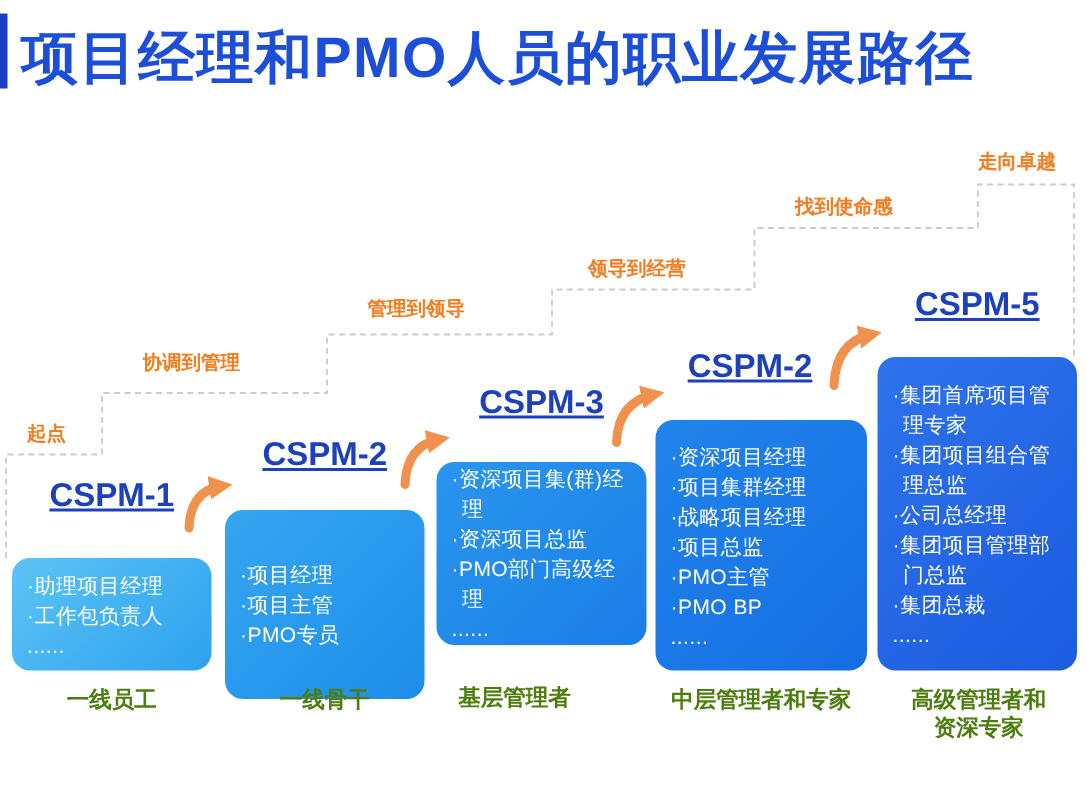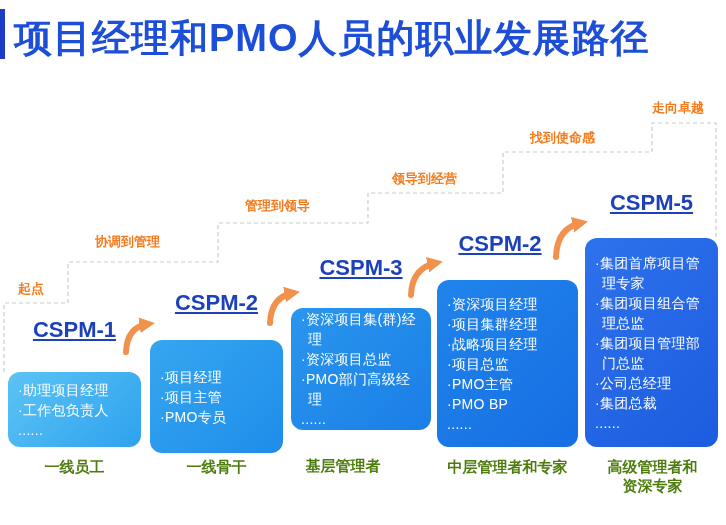--- a/index.html
+++ b/index.html
@@ -17,21 +17,21 @@
   .level{position:absolute;z-index:3;text-align:center;font-size:22px;font-weight:700;color:#1d40bb;white-space:nowrap;text-decoration:underline;}
   .lv1{left:8px;top:317px;width:133px;}
   .lv2{left:150px;top:290px;width:133px;}
   .lv3{left:291px;top:255px;width:140px;}
   .lv4{left:430px;top:231px;width:140px;}
   .lv5{left:585px;top:190px;width:133px;}
   
   .box{position:absolute;z-index:2;border-radius:12px;color:#fff;display:flex;flex-direction:column;
        justify-content:center;padding:8px 10px;box-sizing:border-box;}
   .b1{left:8px;top:372px;width:133px;height:75px;background:linear-gradient(135deg,#5cc3f4,#2ea2ef);}
-  .b2{left:150px;top:340px;width:133px;height:113px;background:linear-gradient(135deg,#36a6f0,#1e8dea);}
+  .b2{left:150px;top:340px;width:133px;height:126px;background:linear-gradient(135deg,#36a6f0,#1e8dea);}
   .b3{left:291px;top:308px;width:140px;height:122px;background:linear-gradient(135deg,#2a96ee,#1a7ee7);}
   .b4{left:437px;top:280px;width:141px;height:167px;background:linear-gradient(135deg,#2184ec,#166ee2);}
   .b5{left:585px;top:238px;width:133px;height:209px;background:linear-gradient(135deg,#2e72ec,#1c5cdf);}
   .role{font-size:14px;line-height:20px;font-weight:500;text-indent:-7px;padding-left:7px;letter-spacing:.3px;}
   
   .sl{position:absolute;z-index:3;font-size:13px;font-weight:700;color:#f57b1d;white-space:nowrap;}
   .sl0{left:18px;top:280px;}
   .sl1{left:95px;top:233px;}
   .sl2{left:245px;top:197px;}
   .sl3{left:392px;top:170px;}
@@ -102,22 +102,22 @@
   <div class="role">·战略项目经理</div>
   <div class="role">·项目总监</div>
   <div class="role">·PMO主管</div>
   <div class="role">·PMO BP</div>
   <div class="role">......</div>
 </div>
 
 <div class="box b5">
   <div class="role">·集团首席项目管理专家</div>
   <div class="role">·集团项目组合管理总监</div>
+  <div class="role">·公司总经理</div>
   <div class="role">·集团项目管理部门总监</div>
-  <div class="role">·公司总经理</div>
   <div class="role">·集团总裁</div>
   <div class="role">......</div>
 </div>
 
 <div class="ft ft1">一线员工</div>
 <div class="ft ft2">一线骨干</div>
 <div class="ft ft3">基层管理者</div>
 <div class="ft ft4">中层管理者和专家</div>
 <div class="ft ft5">高级管理者和资深专家</div>
 

